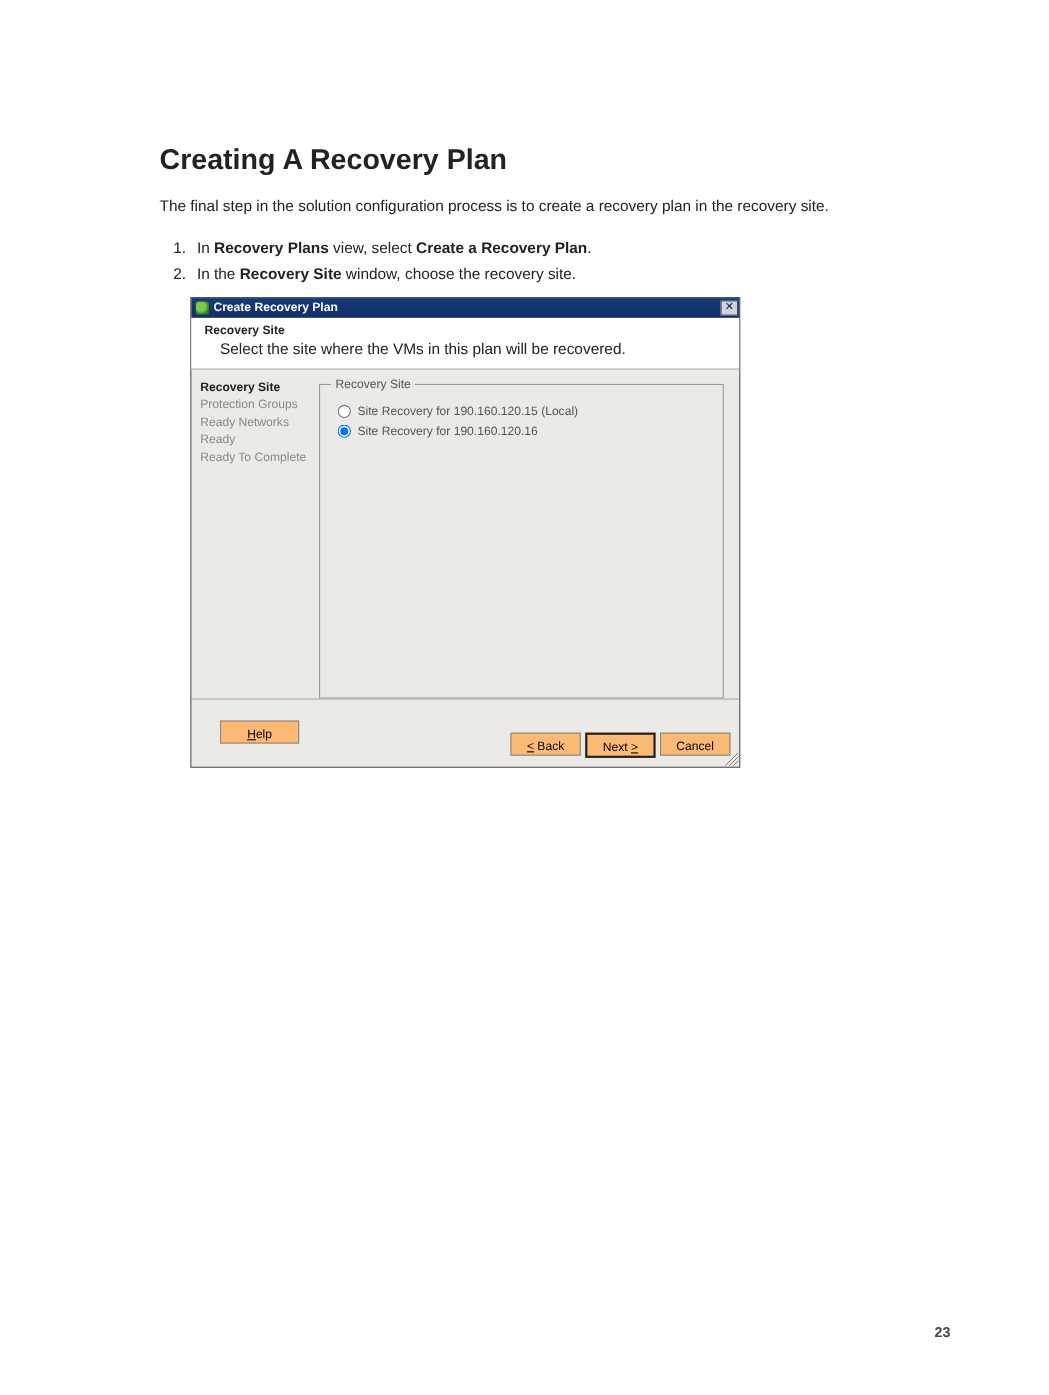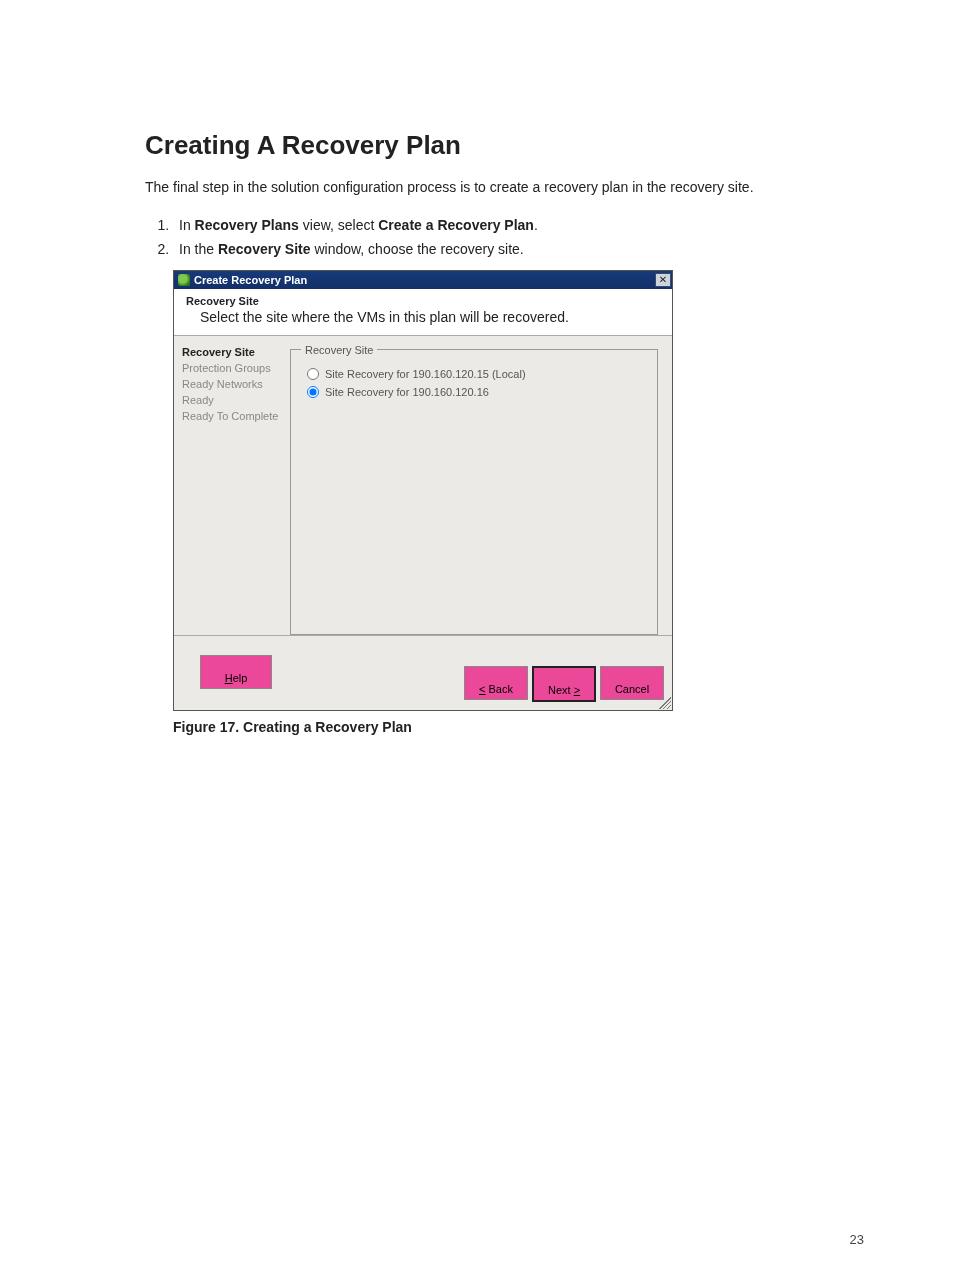--- a/index.html
+++ b/index.html
@@ -135,24 +135,24 @@
     position: relative;
   }
   .footer-area .help-btn {
     width: 72px;
     margin-left: 18px;
   }
   .btn {
     height: 21px;
     font-family: Tahoma, Arial, sans-serif;
     font-size: 11px;
-    background: #ec4899;
+    background: #fdba74;
     border: 1px solid #888;
     cursor: pointer;
-    padding: 16px 4px;
+    padding: 6px 4px;
   }
   .btn-def {
     border: 2px solid #222;
     height: 23px;
   }
   .right-btns {
     margin-left: auto;
     display: flex;
     gap: 4px;
     margin-top: 24px;
@@ -170,24 +170,25 @@
 
   .caption {
     font-size: 14px;
     font-weight: 700;
     margin: 8px 0 0 28px;
     color: #222;
   }
 
   .page-number {
     position: absolute;
-    bottom: 21px;
+    bottom: 50px;
     right: 90px;
     font-size: 13px;
     color: #444;
+    font-weight: bold;
   }
 </style>
 </head>
 <body>
 
 <div class="page">
   <h1>Creating A Recovery Plan</h1>
   <p class="intro">The final step in the solution configuration process is to create a recovery plan in the recovery site.</p>
 
   <ol class="steps">
@@ -240,16 +241,15 @@
 
       <div class="right-btns">
         <button class="btn"><span style="text-decoration:underline">&lt;</span> Back</button>
         <button class="btn btn-def">Next <span style="text-decoration:underline">&gt;</span></button>
         <button class="btn">Cancel</button>
       </div>
       <div class="resize-grip"></div>
     </div>
   </div>
 
-  <div class="caption">Figure 17. Creating a Recovery Plan</div>
 </div>
 
 <div class="page-number">23</div>
 
 </body></html>

